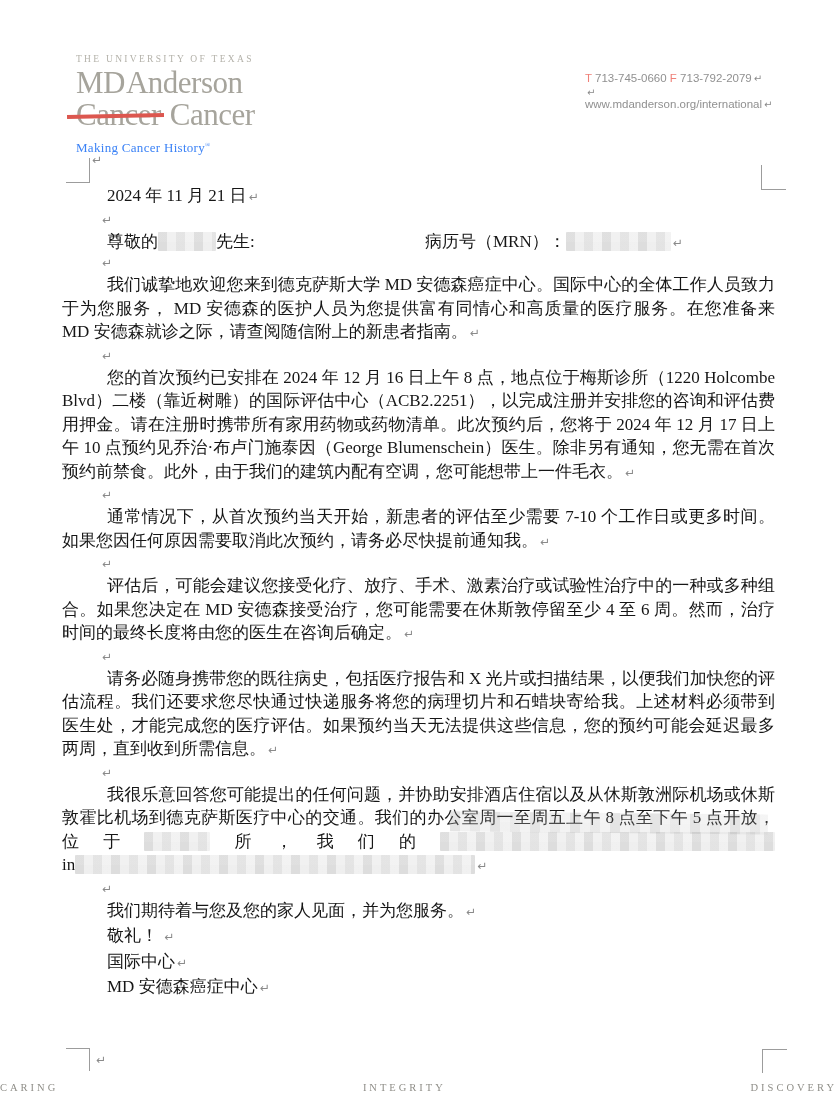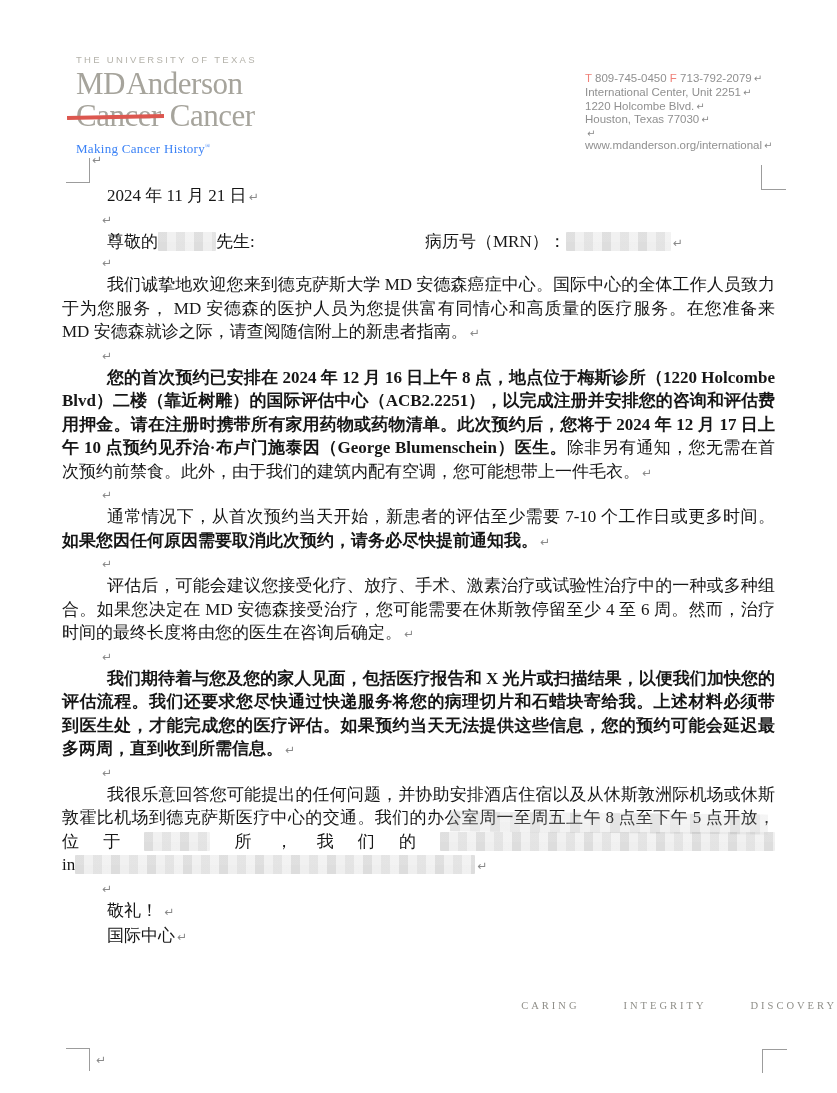--- a/index.html
+++ b/index.html
@@ -14,56 +14,56 @@
   .corner.bl{left:66px;top:1048px;width:24px;height:23px;border-right:1px solid #9c9c9c;border-top:1px solid #9c9c9c}
   .corner.br{left:762px;top:1049px;width:25px;height:24px;border-left:1px solid #9c9c9c;border-top:1px solid #9c9c9c}
 
   .pil{color:#8a8a8a;font-size:12px;font-family:"DejaVu Sans",sans-serif;padding-left:2px}
   .pil-abs{position:absolute;font-size:12px;color:#8a8a8a;font-family:"DejaVu Sans",sans-serif}
   .pil-top{left:92px;top:153px}
   .pil-bottom{left:96px;top:1053px}
 
   
   .logo{position:absolute;left:76px;top:54px;color:#a6a49c}
-  .logo .univ{font-family:Liberation Sans, sans-serif;font-size:9.5px;letter-spacing:2.3px;color:#b4b2aa;margin-bottom:3px}
+  .logo .univ{font-family:Liberation Serif, serif;font-size:9.5px;letter-spacing:2.3px;color:#b4b2aa;margin-bottom:3px}
   .logo .big{font-size:31px;line-height:32px;letter-spacing:-.5px}
   .logo .big .md{margin-right:1px}
   .logo .strike{position:relative;margin-right:9px;display:inline-block}
   .logo .strike::after{content:"";position:absolute;left:-9px;right:-3px;top:15px;height:3.5px;background:#dc574f;transform:rotate(-1.2deg)}
   .logo .tagline{font-size:13px;color:#3b82f6;margin-top:9px;letter-spacing:.3px}
   .logo .tagline sup{font-size:7px}
 
   
   .contact{position:absolute;left:585px;top:72px;font-family:"Liberation Sans",sans-serif;
            font-size:11.5px;line-height:13.8px;color:#909090}
   .contact .red{color:#ef8078}
   .contact .pil{font-size:10px}
   .cline.gap{height:12px;line-height:12px}
 
   
   .letter{position:absolute;left:62px;top:184px;width:713px;font-size:17px;line-height:23.5px;
           text-align:justify;text-justify:inter-ideograph}
   .para{text-indent:45px;position:relative}
   .para.empty{text-indent:0;padding-left:38px;line-height:20px;font-size:14px;text-align:left}
-  .b{font-weight:bold}
+  .b{font-weight:normal}
   .nobr{white-space:nowrap}
   .salutation .mrn{position:absolute;left:363px;top:0;text-indent:0}
 
   
   .redact{display:inline-block;height:19px;vertical-align:-4px;border-radius:1px;opacity:.85;
     background:
       repeating-linear-gradient(90deg, rgba(130,130,130,.22) 0 9px, rgba(200,200,200,.10) 9px 18px, rgba(155,155,155,.20) 18px 27px, rgba(225,225,225,.12) 27px 36px),
       repeating-linear-gradient(0deg, rgba(205,205,205,.30) 0 9px, rgba(165,165,165,.14) 9px 19px);}
   .pixel-strip{position:absolute;left:388px;top:30px;width:318px;height:20px;transform:rotate(.6deg);opacity:.7;
     background:
       repeating-linear-gradient(90deg, rgba(130,130,130,.22) 0 10px, rgba(200,200,200,.10) 10px 20px, rgba(155,155,155,.20) 20px 30px, rgba(225,225,225,.12) 30px 40px),
       repeating-linear-gradient(0deg, rgba(205,205,205,.30) 0 10px, rgba(165,165,165,.14) 10px 20px);}
 
   
-  .footer{position:absolute;left:0;top:1000px;width:100%;display:flex;justify-content:flex-end;gap:44px;
+  .footer{position:absolute;left:0;top:1082px;width:100%;display:flex;justify-content:space-between;gap:44px;
           font-size:10.5px;letter-spacing:3px;color:#8f8e88}
 </style>
 </head>
 <body>
 
 <div class="corner tl"></div>
 <div class="corner tr"></div>
 <div class="corner bl"></div>
 <div class="corner br"></div>
 <span class="pil-abs pil-top">↵</span>
@@ -76,53 +76,50 @@
   </div>
   <div class="big">
     <span class="strike">Cancer</span><span>Cancer</span>
   </div>
   <div class="tagline"><span>Making Cancer History</span><sup>®</sup></div>
 </div>
 
 <div class="contact">
   <div class="cline">
     <span class="red">T</span>
-    <span>809-745-0450</span>
+    <span>713-745-0660</span>
     <span class="red">F</span>
     <span>713-792-2079</span><span class="pil">↵</span>
   </div>
-  <div>
-      <div class="cline"><span>International Center, Unit 2251</span><span class="pil">↵</span></div>
-      <div class="cline"><span>1220 Holcombe Blvd.</span><span class="pil">↵</span></div>
-      <div class="cline"><span>Houston, Texas 77030</span><span class="pil">↵</span></div>
-    </div>
   <div class="cline gap"><span class="pil">↵</span></div>
   <div class="cline">
     <span>www.mdanderson.org/international</span><span class="pil">↵</span>
   </div>
 </div>
 
 <main class="letter">
     <div class="para"><span>2024 年 11 月 21 日</span><span class="pil">↵</span></div>
     <div class="para empty"><span class="pil">↵</span></div>
     <div class="para salutation"><span><span>尊敬的</span><span class="redact" style="width: 58px;"></span><span>先生:</span></span><span class="mrn"><span>病历号（MRN）：</span><span class="redact" style="width: 105px;"></span><span class="pil">↵</span></span></div>
     <div class="para empty"><span class="pil">↵</span></div>
     <div class="para"><span>我们诚挚地欢迎您来到德克萨斯大学 MD 安德森癌症中心。国际中心的全体工作人员致力于为您服务， MD 安德森的医护人员为您提供富有同情心和高质量的医疗服务。在您准备来 MD 安德森就诊之际，请查阅随信附上的新患者指南。</span><span class="pil">↵</span></div>
     <div class="para empty"><span class="pil">↵</span></div>
     <div class="para"><span class="b">您的首次预约已安排在 2024 年 12 月 16 日上午 8 点，地点位于梅斯诊所（1220 Holcombe Blvd）二楼（靠近树雕）的国际评估中心（ACB2.2251），以完成注册并安排您的咨询和评估费用押金。请在注册时携带所有家用药物或药物清单。此次预约后，您将于 2024 年 12 月 17 日上午 10 点预约见乔治·布卢门施泰因（George Blumenschein）医生。</span><span>除非另有通知，您无需在首次预约前禁食。此外，由于我们的建筑内配有空调，您可能想带上一件毛衣。</span><span class="pil">↵</span></div>
     <div class="para empty"><span class="pil">↵</span></div>
     <div class="para"><span>通常情况下，从首次预约当天开始，新患者的评估至少需要 7-10 个工作日或更多时间。</span><span class="b">如果您因任何原因需要取消此次预约，请务必尽快提前通知我。</span><span class="pil">↵</span></div>
     <div class="para empty"><span class="pil">↵</span></div>
     <div class="para"><span>评估后，可能会建议您接受化疗、放疗、手术、激素治疗或试验性治疗中的一种或多种组合。如果您决定在 MD 安德森接受治疗，您可能需要在休斯敦停留至少 4 至 6 周。然而，治疗时间的最终长度将由您的医生在咨询后确定。</span><span class="pil">↵</span></div>
     <div class="para empty"><span class="pil">↵</span></div>
-    <div class="para"><span class="b">我们期待着与您及您的家人见面，包括医疗报告和 X 光片或扫描结果，以便我们加快您的评估流程。我们还要求您尽快通过快递服务将您的病理切片和石蜡块寄给我。上述材料必须带到医生处，才能完成您的医疗评估。如果预约当天无法提供这些信息，您的预约可能会延迟最多两周，直到收到所需信息。</span><span class="pil">↵</span></div>
+    <div class="para"><span class="b">请务必随身携带您的既往病史，包括医疗报告和 X 光片或扫描结果，以便我们加快您的评估流程。我们还要求您尽快通过快递服务将您的病理切片和石蜡块寄给我。上述材料必须带到医生处，才能完成您的医疗评估。如果预约当天无法提供这些信息，您的预约可能会延迟最多两周，直到收到所需信息。</span><span class="pil">↵</span></div>
     <div class="para empty"><span class="pil">↵</span></div>
     <div class="para"><span>我很乐意回答您可能提出的任何问题，并协助安排酒店住宿以及从休斯敦洲际机场或休斯敦霍比机场到德克萨斯医疗中心的交通。我们的办公室周一至周五上午 8 点至下午 5 点开放，位于</span><span class="redact" style="width: 66px;"></span><span>所，我们的</span><span class="redact" style="width: 335px;"></span><span class="nobr"><span>in</span><span class="redact" style="width: 400px;"></span></span><span class="pil">↵</span><div class="pixel-strip"></div></div>
     <div class="para empty"><span class="pil">↵</span></div>
+    <div class="para"><span>我们期待着与您及您的家人见面，并为您服务。</span><span class="pil">↵</span></div>
     <div class="para"><span>敬礼！ </span><span class="pil">↵</span></div>
     <div class="para"><span>国际中心</span><span class="pil">↵</span></div>
+    <div class="para"><span>MD 安德森癌症中心</span><span class="pil">↵</span></div>
   </main>
 
 <div class="footer">
     <span class="fword">CARING</span>
     <span class="fword">INTEGRITY</span>
     <span class="fword">DISCOVERY</span>
   </div>
 
 </body></html>

